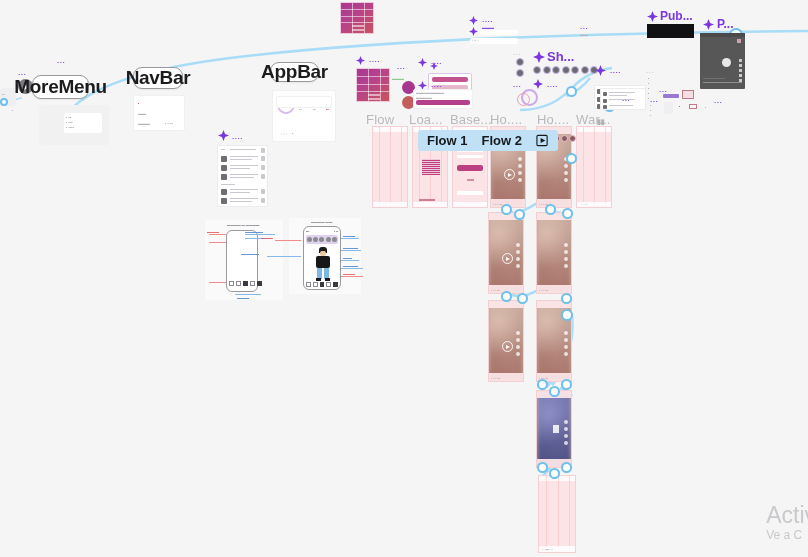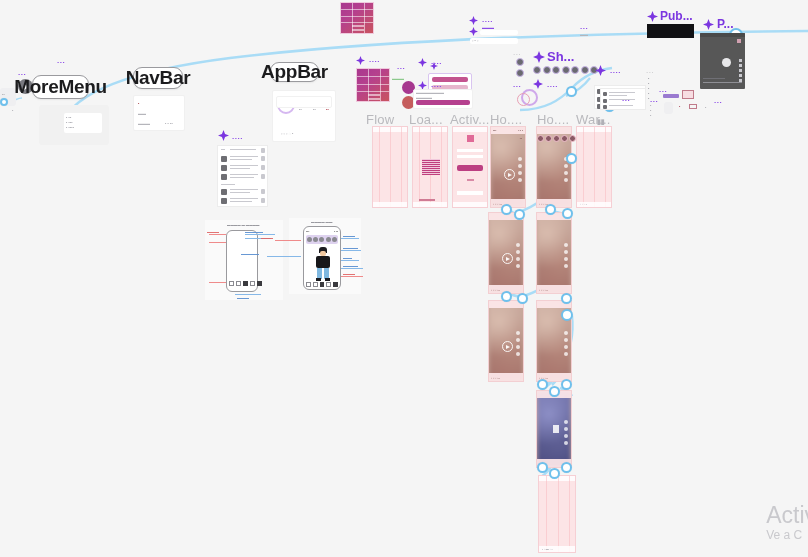--- a/index.html
+++ b/index.html
@@ -353,21 +353,21 @@
 
   <div class="diamond" style="left:595px; top:65px;">
     <svg width="11" height="11" viewBox="0 0 10 10">
         <path d="M5 0 L6.4 3.6 L10 5 L6.4 6.4 L5 10 L3.6 6.4 L0 5 L3.6 3.6 Z" fill="#7b36e0"></path>
       </svg>
   </div>
   <div class="dots3" style="left:610px; top:66px;">....</div>
 
   <div class="frame-label" style="left:366px; top:112px;">Flow</div>
   <div class="frame-label" style="left:409px; top:112px;">Loa...</div>
-  <div class="frame-label" style="left:450px; top:112px;">Activ...</div>
+  <div class="frame-label" style="left:450px; top:112px;">Base...</div>
   <div class="frame-label" style="left:490px; top:112px;">Ho....</div>
   <div class="frame-label" style="left:537px; top:112px;">Ho....</div>
   <div class="frame-label" style="left:576px; top:112px;">War...</div>
 
   <div class="pinkscreen" style="left:372px; top:126px; width:36px; height:82px;">
     <span class="bar" style="left:0; top:0; right:0; height:5px;"></span>
     <span class="tint" style="left:6px; top:0; width:1px; height:100%;"></span>
     <span class="tint" style="left:17px; top:0; width:1px; height:100%;"></span>
     <span class="tint" style="left:28px; top:0; width:1px; height:100%;"></span>
     <span class="bar" style="left:0; bottom:0; right:0; height:5px;"></span>
@@ -693,19 +693,29 @@
     <div class="ann-txt-b" style="left:-48px; top:34px;">▬▬▬▬▬▬</div>
     <div class="ann-txt-b" style="left:54px; top:16px;">▬▬▬▬</div>
     <div class="ann-txt-b" style="left:54px; top:28px;">▬▬▬▬▬</div>
     <div class="ann-txt-b" style="left:54px; top:38px;">▬▬▬</div>
     <div class="ann-txt-b" style="left:54px; top:46px;">▬▬▬▬▬</div>
     <div class="ann-txt-r" style="left:54px; top:54px;">▬▬▬▬</div>
   </div>
 
   <div class="card" style="left:276px; top:96px; width:56px; height:12px; background:#fff; border:1px solid #f1f1f1;"></div>
 
+  <div id="flow-tabs">
+    <span>Flow 1</span>
+    <span>Flow 2</span>
+    <span class="cursoricon">
+      <svg width="13" height="13" viewBox="0 0 14 14">
+        <rect x="1" y="1.5" width="11" height="11" rx="1.2" fill="none" stroke="#16191d" stroke-width="1.2"></rect>
+        <path d="M5 4.2 L10 7 L5 9.8 Z" fill="#16191d"></path>
+      </svg>
+    </span>
+  </div>
 
   <div id="watermark">
     <div class="w1">Activ</div>
     <div class="w2">Ve a C</div>
   </div>
 
 </div>
 
 </body></html>

